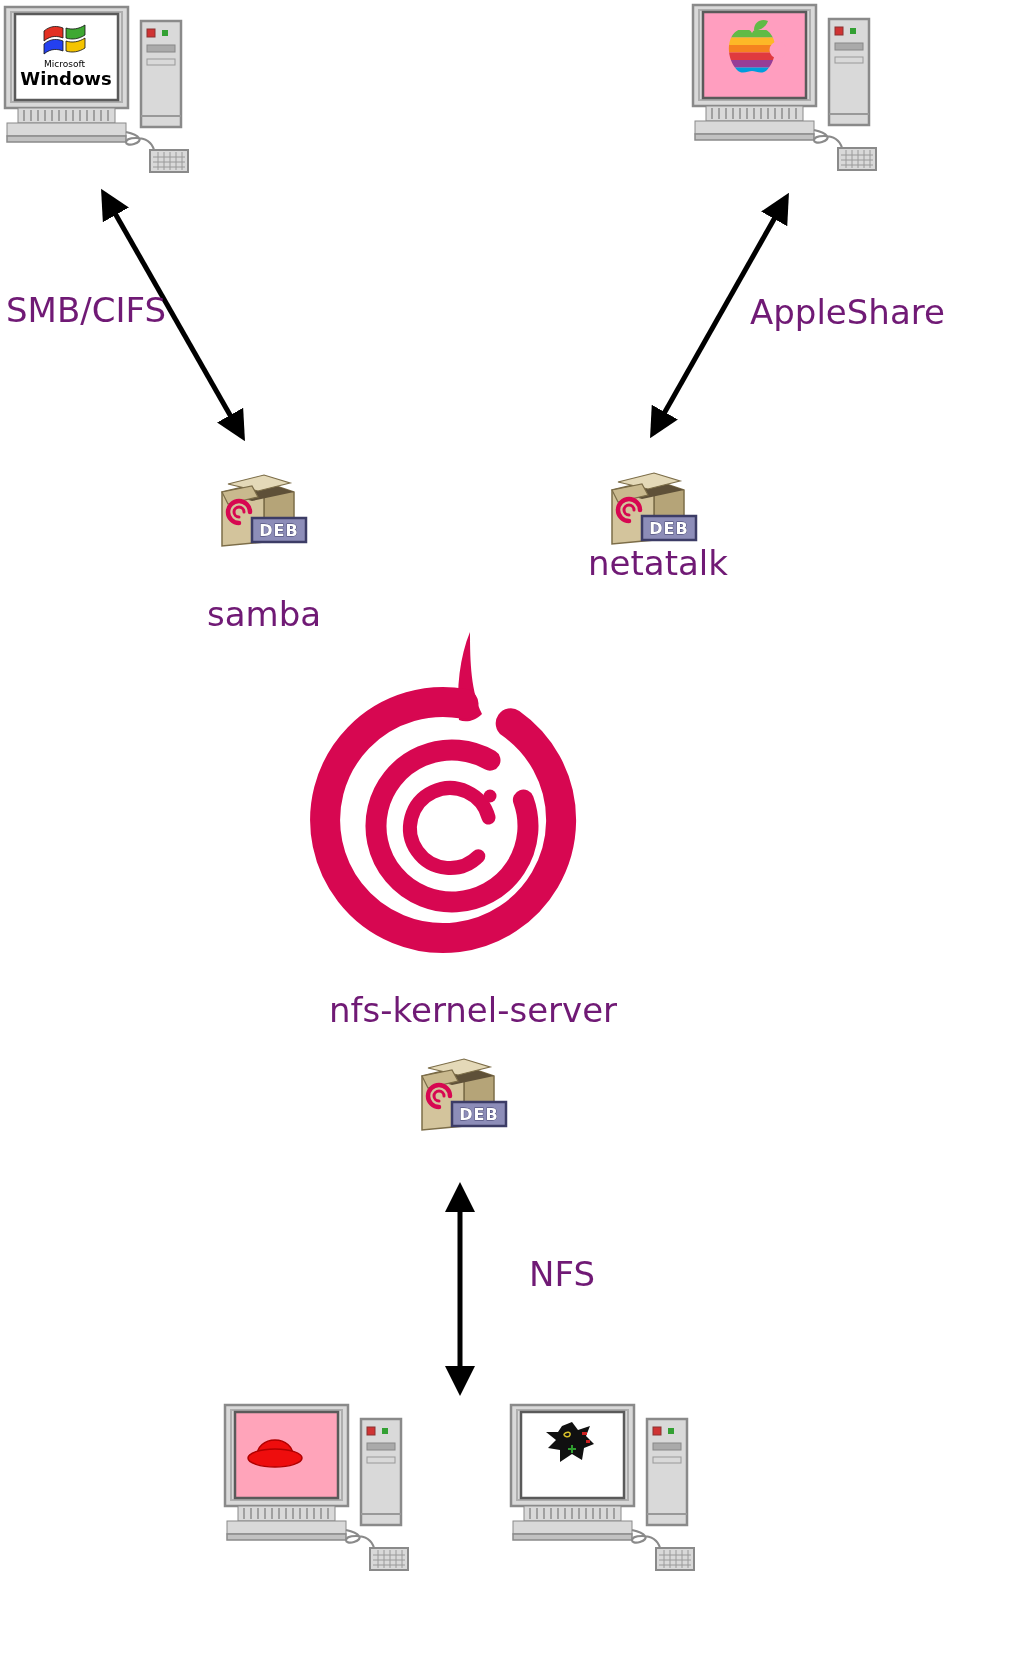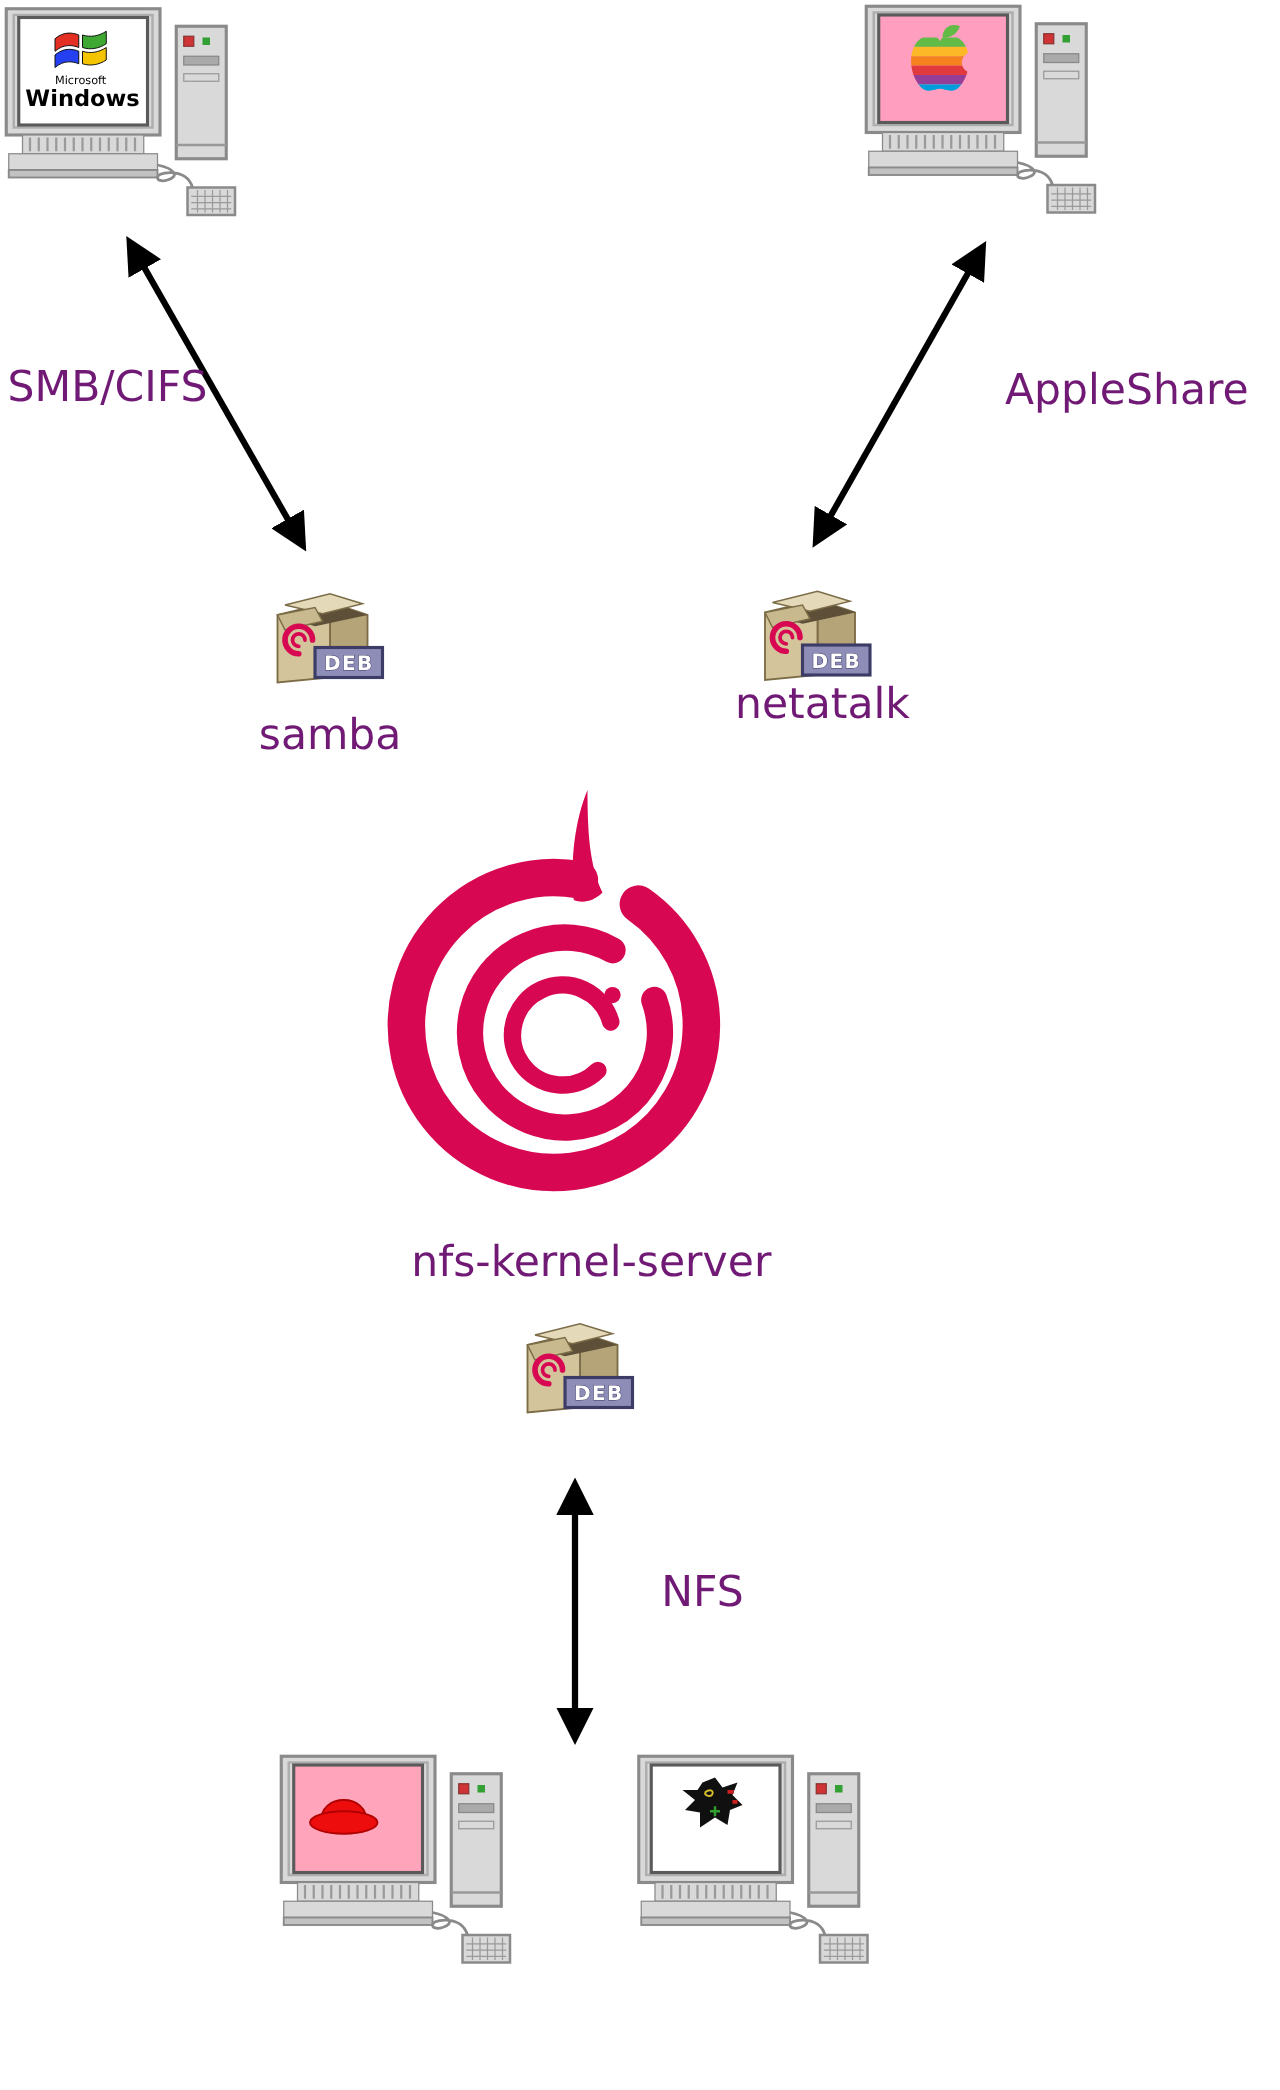--- a/index.html
+++ b/index.html
@@ -130,26 +130,26 @@
         <rect x="-2" y="27" width="62" height="7.5" class="as2"></rect>
         <rect x="-2" y="34.5" width="62" height="7.5" class="as3"></rect>
         <rect x="-2" y="42" width="62" height="7.5" class="as4"></rect>
         <rect x="-2" y="49.5" width="62" height="8.5" class="as5"></rect>
       </g>
       <circle cx="54" cy="32" r="8.5" class="pink-mac"></circle>
     </g>
   </svg>
 
   <div class="label" style="left:6px;top:290px">SMB/CIFS</div>
-  <div class="label" style="left:804px;top:292px">AppleShare</div>
+  <div class="label" style="left:750px;top:292px">AppleShare</div>
 
   <svg class="abs" style="left:208px;top:460px" width="104" height="96" viewBox="0 0 104 96">
     <use href="#debpkg"></use>
   </svg>
-  <div class="label" style="left:207px;top:568px">samba</div>
+  <div class="label" style="left:207px;top:594px">samba</div>
 
   <svg class="abs" style="left:598px;top:458px" width="104" height="96" viewBox="0 0 104 96">
     <use href="#debpkg"></use>
   </svg>
   <div class="label" style="left:588px;top:543px">netatalk</div>
 
   <svg class="abs" style="left:300px;top:628px" width="290" height="345" viewBox="0 0 290 345">
     <path class="debian-fill" d="M159,92 C156,60 160,28 170,4 C170,34 171,64 182,86 C175,93 166,95 159,92 Z"></path>
     <path class="debian-stroke" stroke-width="30" d="M163.5,75.8 A118,118 0 1 0 210.7,95.3"></path>
     <path class="debian-stroke" stroke-width="21" d="M190,132.2 A76,76 0 1 0 223.4,172"></path>

